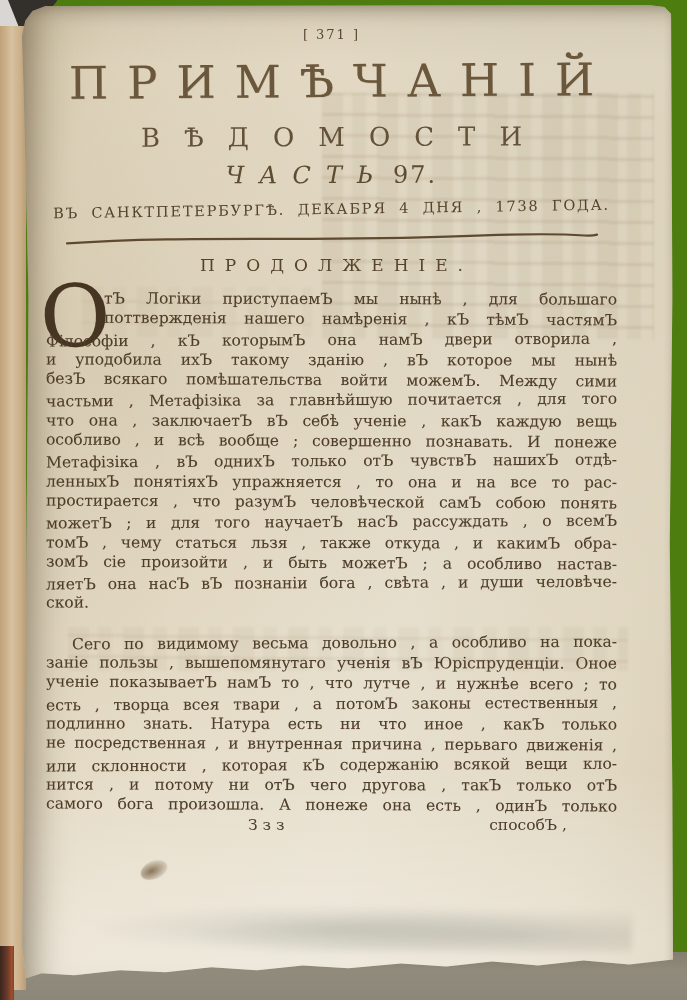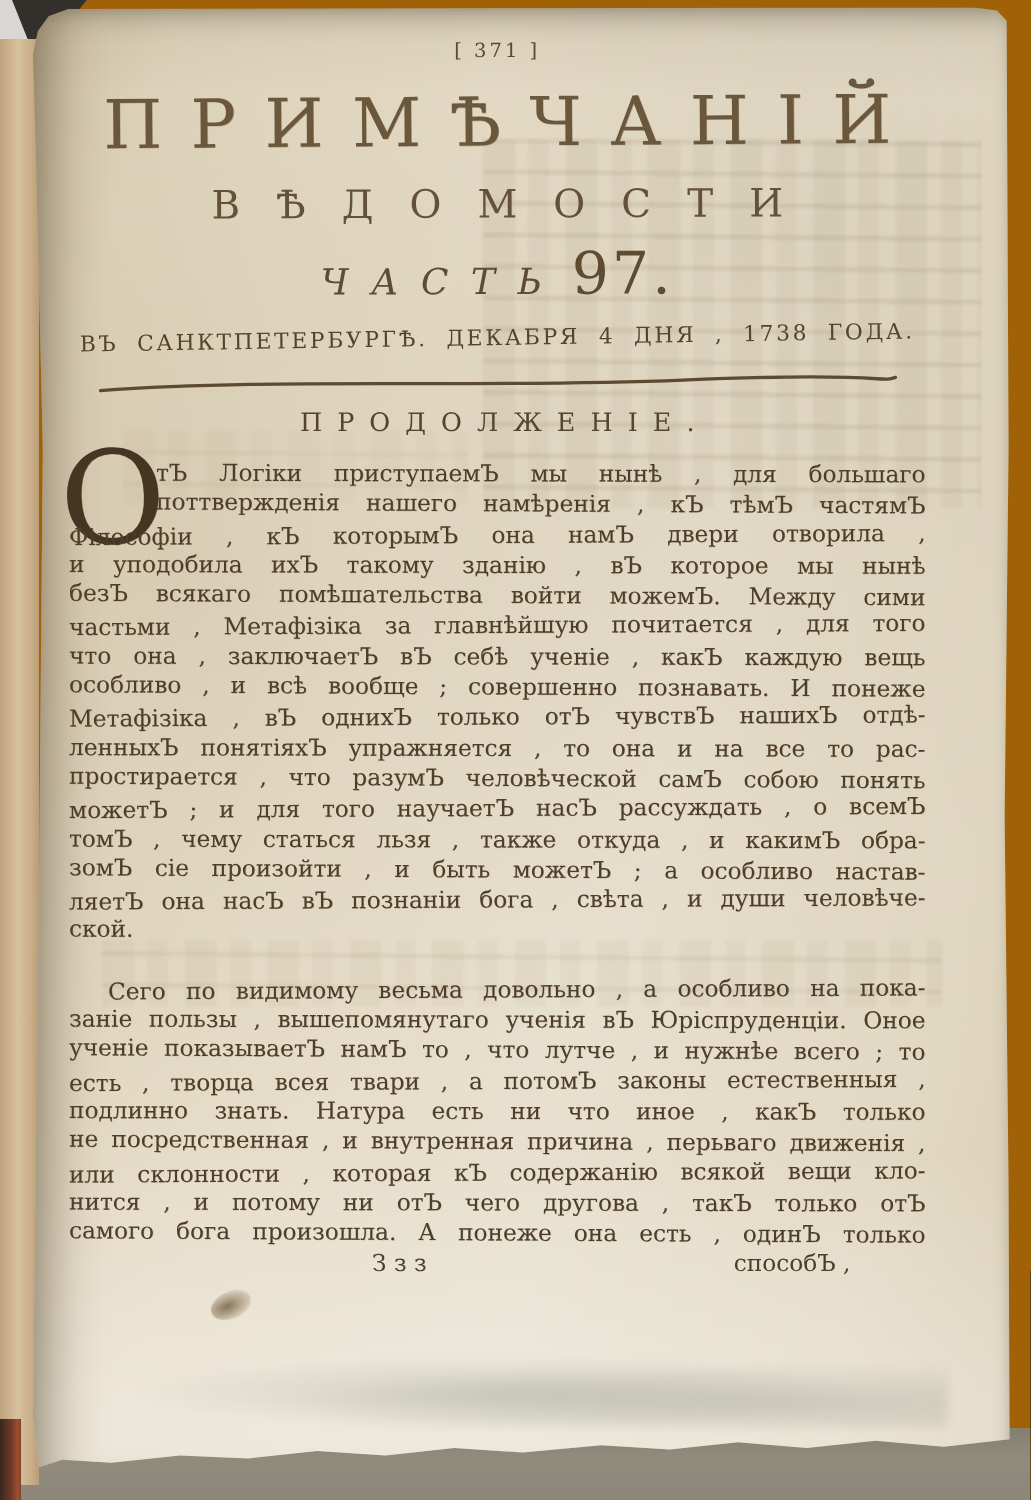--- a/index.html
+++ b/index.html
@@ -1,17 +1,17 @@
 <!DOCTYPE html>
 <html><head>
 <meta charset="utf-8">
 <style>
   html,body{margin:0;padding:0;background:#2e2b28;}
   .stage{position:relative;width:687px;height:1000px;overflow:hidden;
-         font-family:"DejaVu Serif",serif;background:#a16207;}
+         font-family:"DejaVu Serif",serif;background:#4d7c0f;}
 
   
   .bg-table{position:absolute;left:0;top:952px;width:687px;height:48px;
             background:linear-gradient(180deg,#847e70,#918b7c 40%,#8d877a);}
   .white-sliver{position:absolute;left:0;top:0;width:64px;height:52px;
             clip-path:polygon(0 0,58px 0,0 48px);background:#d8d7d3;}
   .binding-notch{position:absolute;left:6px;top:0;width:56px;height:42px;
             clip-path:polygon(2px 0,52px 0,18px 40px);background:#33302c;}
   .page-edge-stack{position:absolute;left:0;top:26px;width:26px;height:964px;
             background:linear-gradient(90deg,#b2placeholder 0);
@@ -55,21 +55,21 @@
   .pageno{text-align:center;font-size:13px;letter-spacing:2px;color:#5a4930;}
   .title{margin-top:13px;text-align:center;font-size:45px;font-weight:400;color:#6a573c;
          letter-spacing:19px;text-indent:19px;transform:rotate(-.4deg);
          text-shadow:.4px .4px 0 rgba(106,87,60,.35);}
   .connector{margin-top:24px;text-align:center;font-size:13px;letter-spacing:6px;text-indent:6px;
          color:#5d4b32;font-weight:700;}
   .subtitle{margin-top:14px;text-align:center;font-size:26px;letter-spacing:24px;text-indent:24px;
          color:#63513a;transform:rotate(-.2deg);}
   .partline{margin-top:9px;text-align:center;color:#5d4b32;transform:rotate(-.2deg);}
   .partline .part{font-size:24px;letter-spacing:15px;font-style:italic;}
-  .partline .partnum{font-size:39px;letter-spacing:2px;margin-left:5px;}
+  .partline .partnum{font-size:24px;letter-spacing:2px;margin-left:5px;}
   .imprint{margin-top:12px;text-align:center;font-size:14.5px;letter-spacing:1.8px;word-spacing:6px;
          color:#55432c;transform:rotate(-.9deg);white-space:nowrap;}
   .rule-wrap{margin-top:13px;text-align:center;transform:rotate(-.3deg);}
   .section-heading{margin-top:6px;text-align:center;font-size:17px;letter-spacing:10px;text-indent:10px;
          color:#55432c;}
 
   
   .bodytext{font-size:15.5px;line-height:20.3px;color:#4e3d28;
             text-shadow:.3px .3px 0 rgba(78,61,40,.25);}
   .p1{position:relative;margin-top:14px;}

